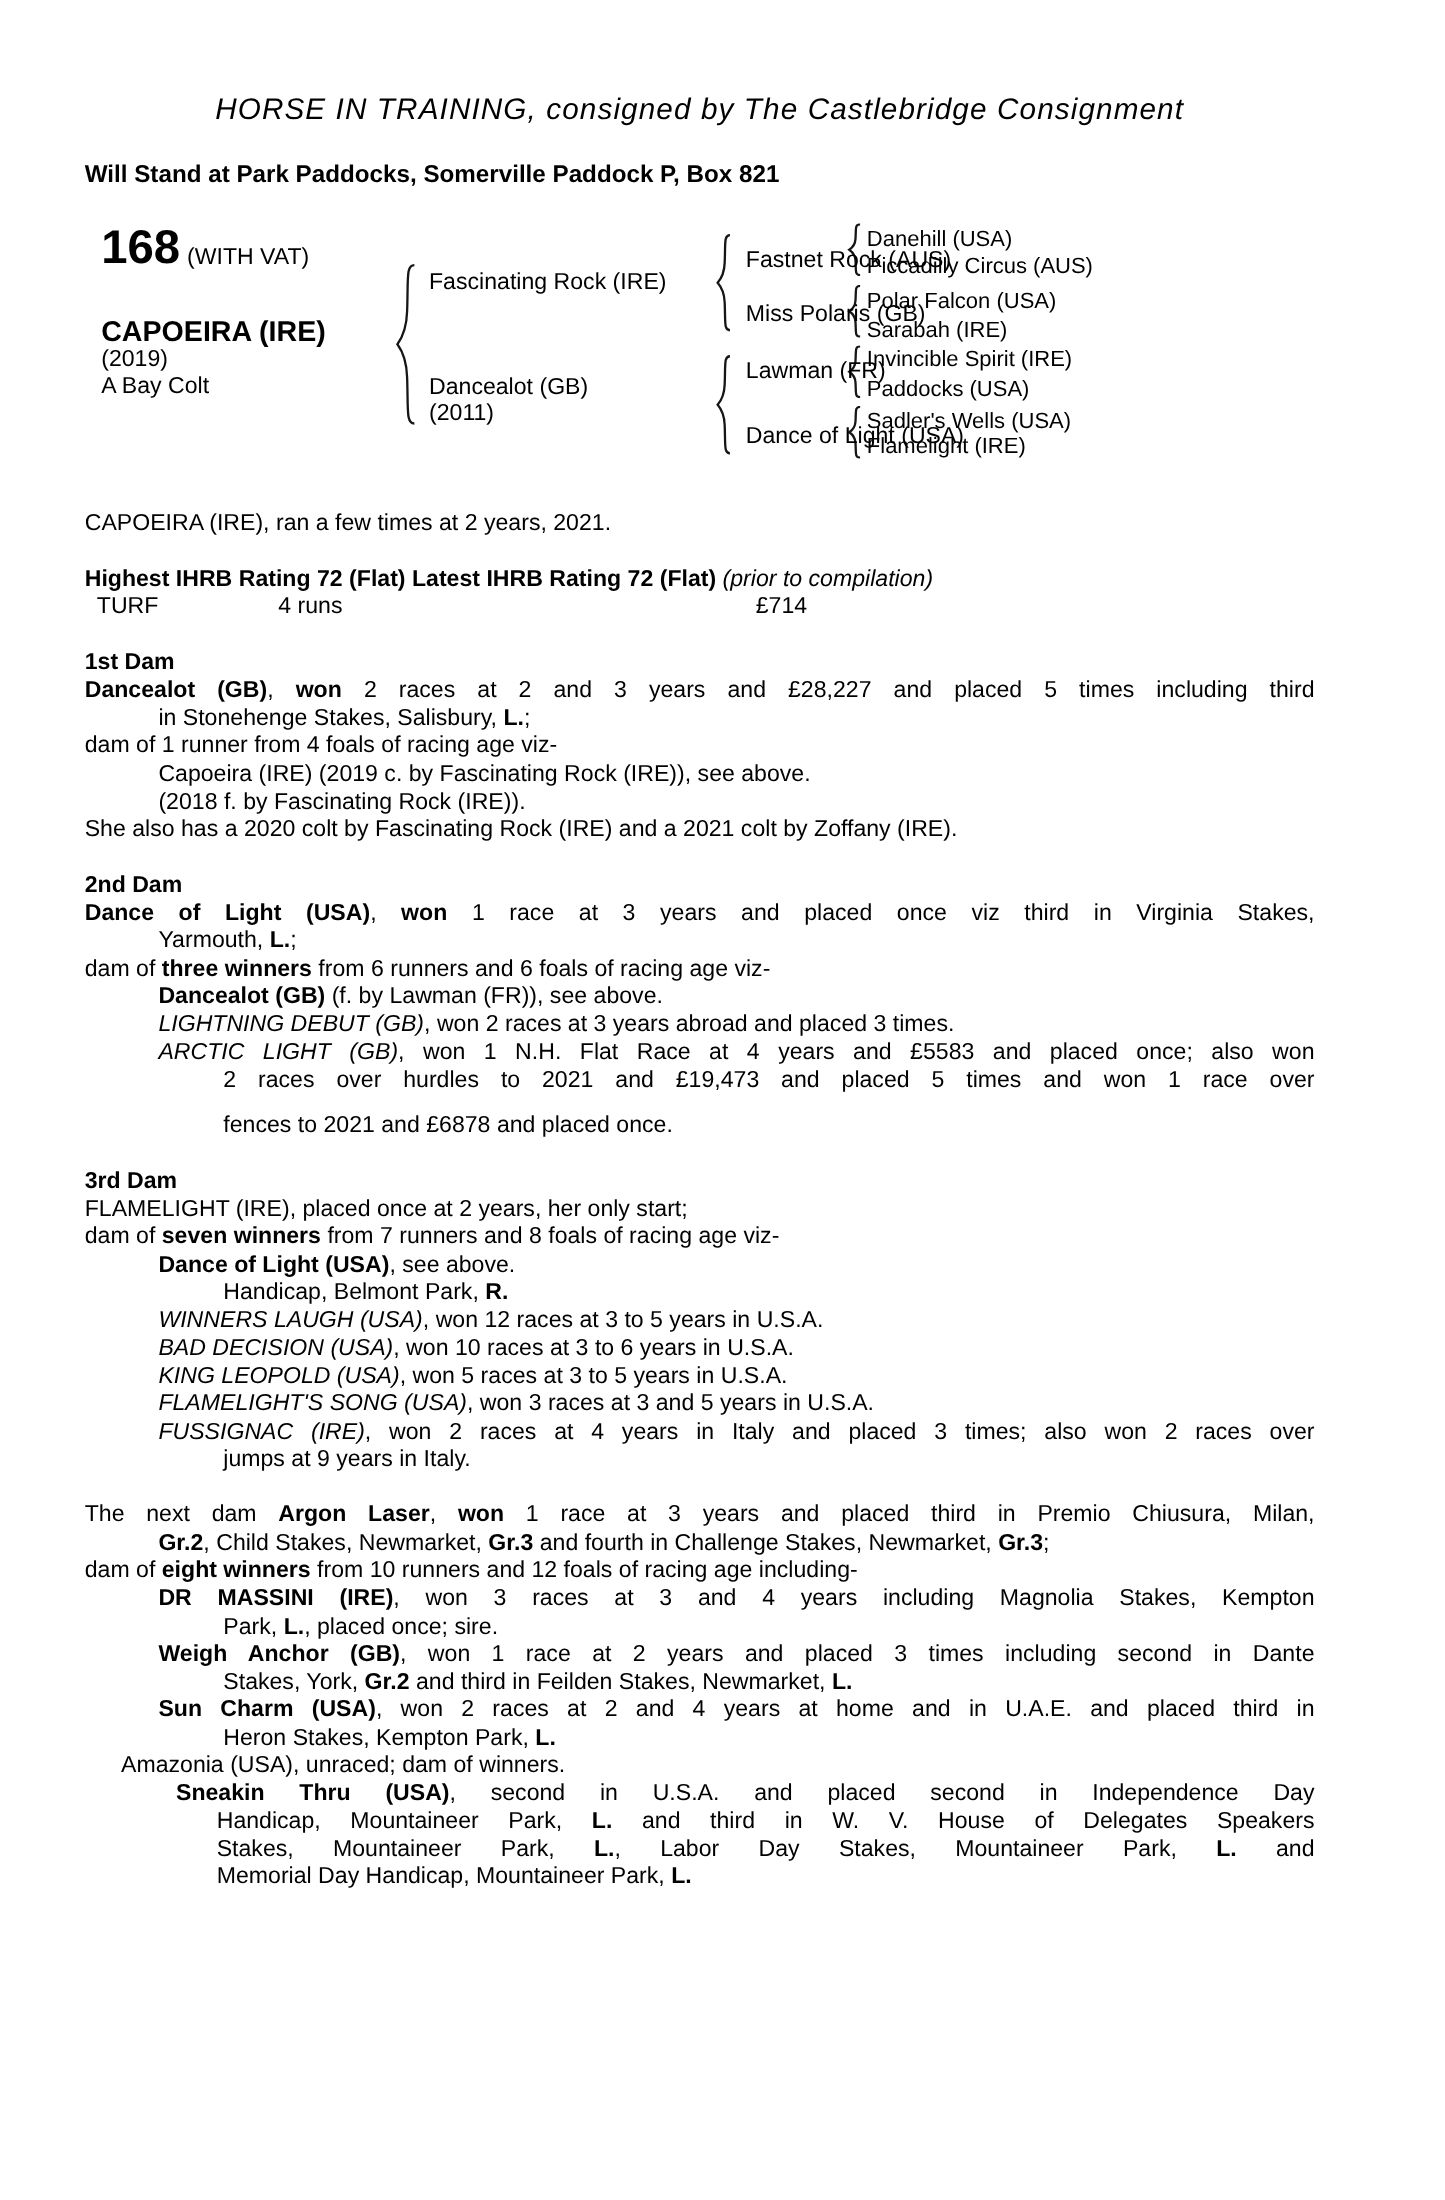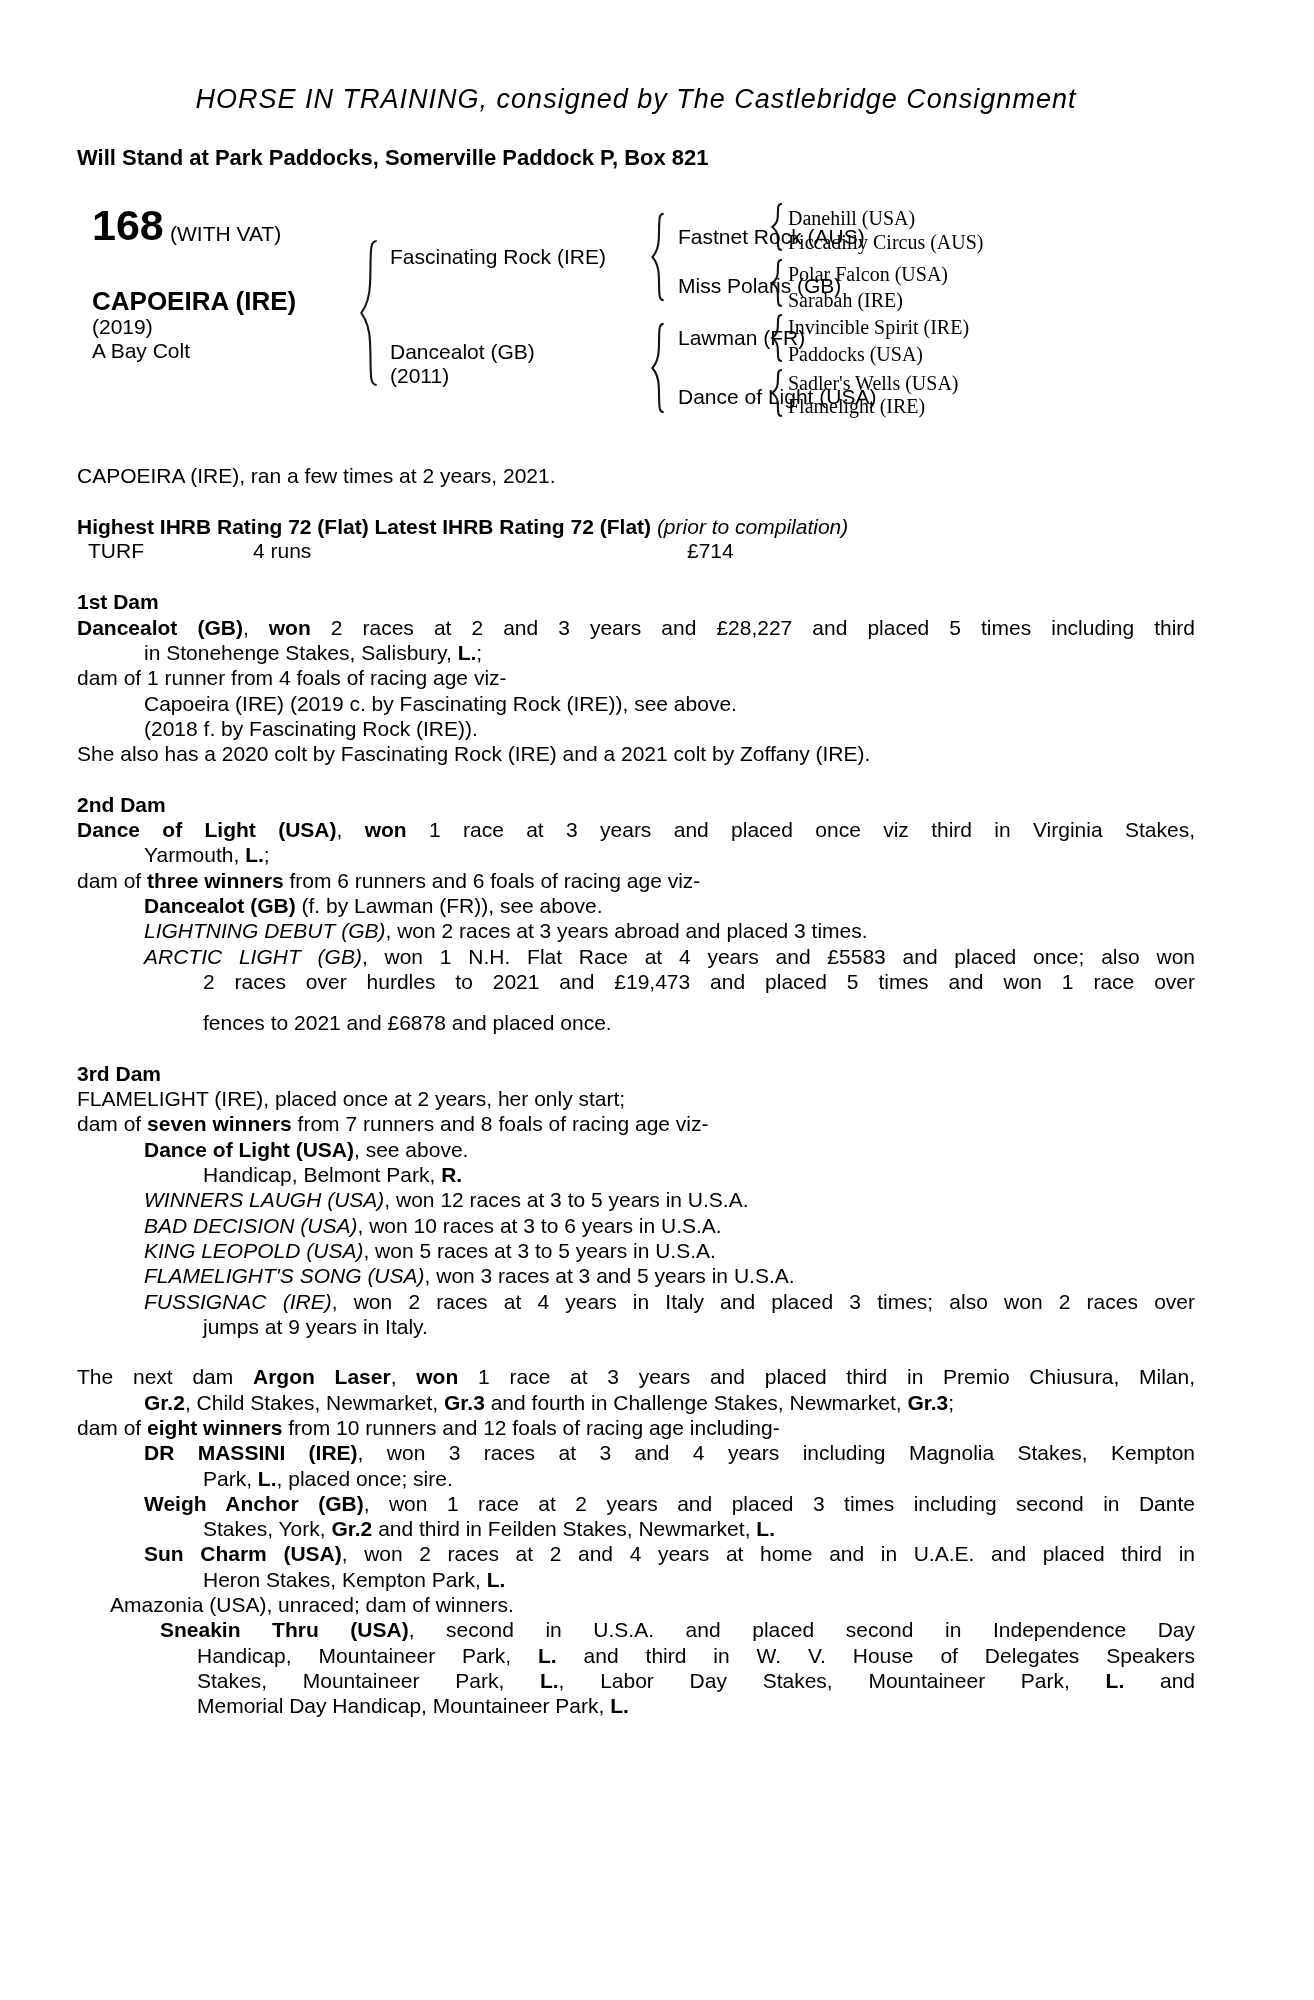--- a/index.html
+++ b/index.html
@@ -16,21 +16,21 @@
   }
   .stand-line{left:77px;top:145px;font-size:22px;font-weight:bold;white-space:nowrap;}
   
   .lot-number{left:92px;top:204px;font-size:43px;font-weight:bold;line-height:43px;}
   .vat-note{left:170px;top:222px;font-size:21px;}
   .horse-name{left:92px;top:286px;font-size:26px;font-weight:bold;}
   .foal-year{left:92px;top:315px;font-size:21px;}
   .sex-desc{left:92px;top:339px;font-size:21px;}
   
   .ped{position:absolute;font-size:21px;line-height:22px;white-space:nowrap;}
-  .ped3{font-size:20px;font-family:Liberation Serif, serif;}
+  .ped3{font-size:20px;}
   .brace{position:absolute;}
   .brace path{fill:none;stroke:#161616;stroke-width:2.1;vector-effect:non-scaling-stroke;}
   
   .body-col{position:absolute;left:77px;top:463px;width:1118px;font-size:21px;}
   .bl{line-height:25.3px;min-height:25.3px;}
   .bl.j{text-align:justify;text-align-last:justify;-moz-text-align-last:justify;}
   .blank{height:25.3px;}
   .turf-line{position:relative;height:25.3px;}
   .turf-line span{position:absolute;top:0;white-space:nowrap;}
   b{font-weight:bold;}

